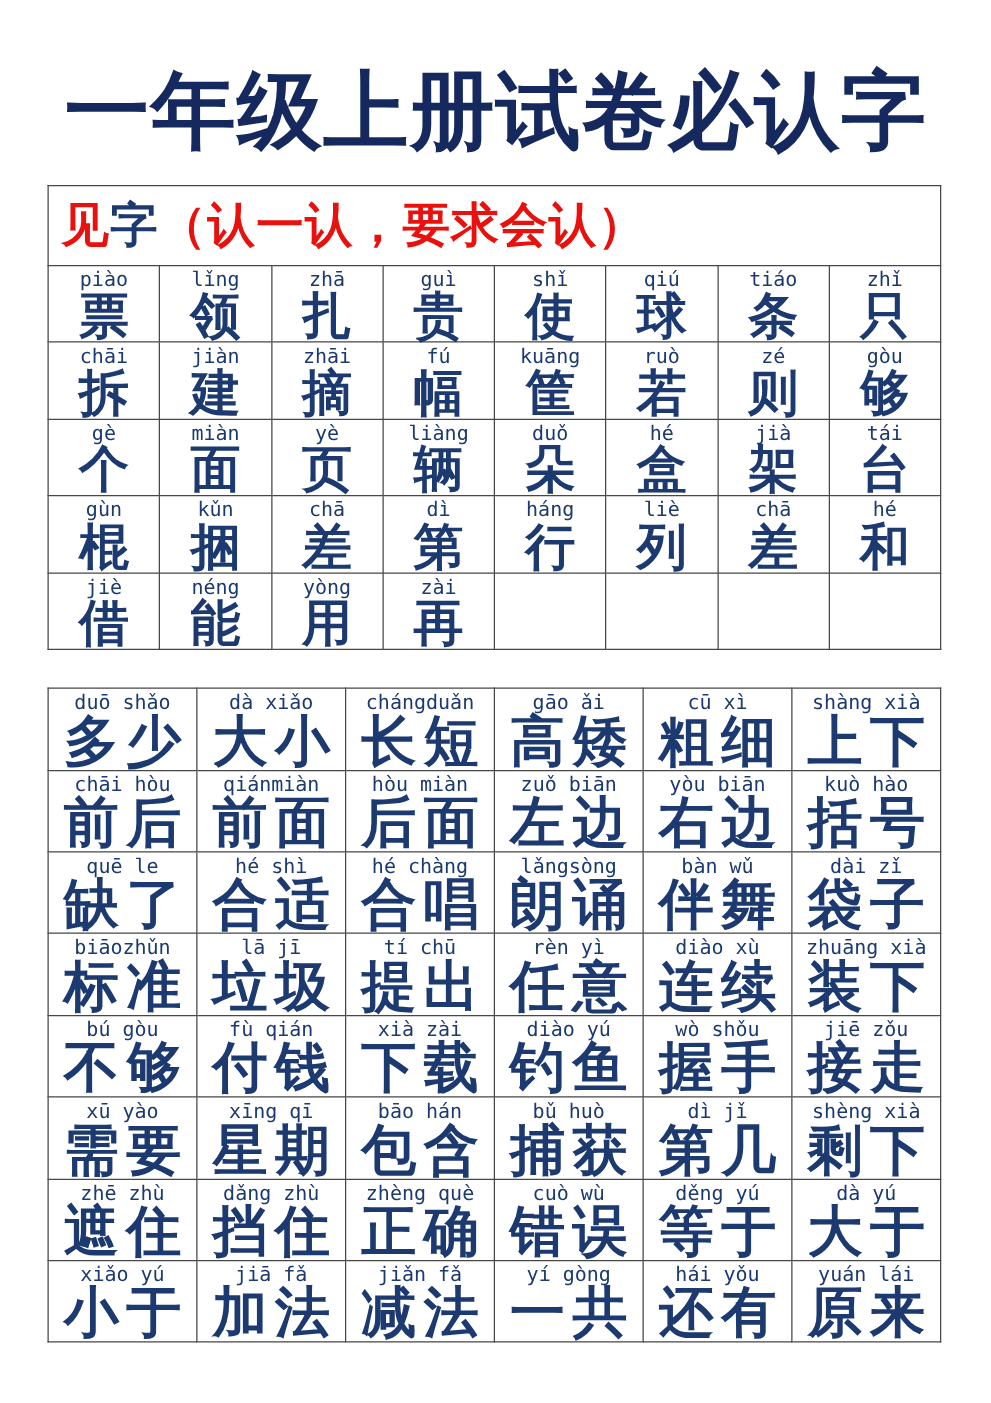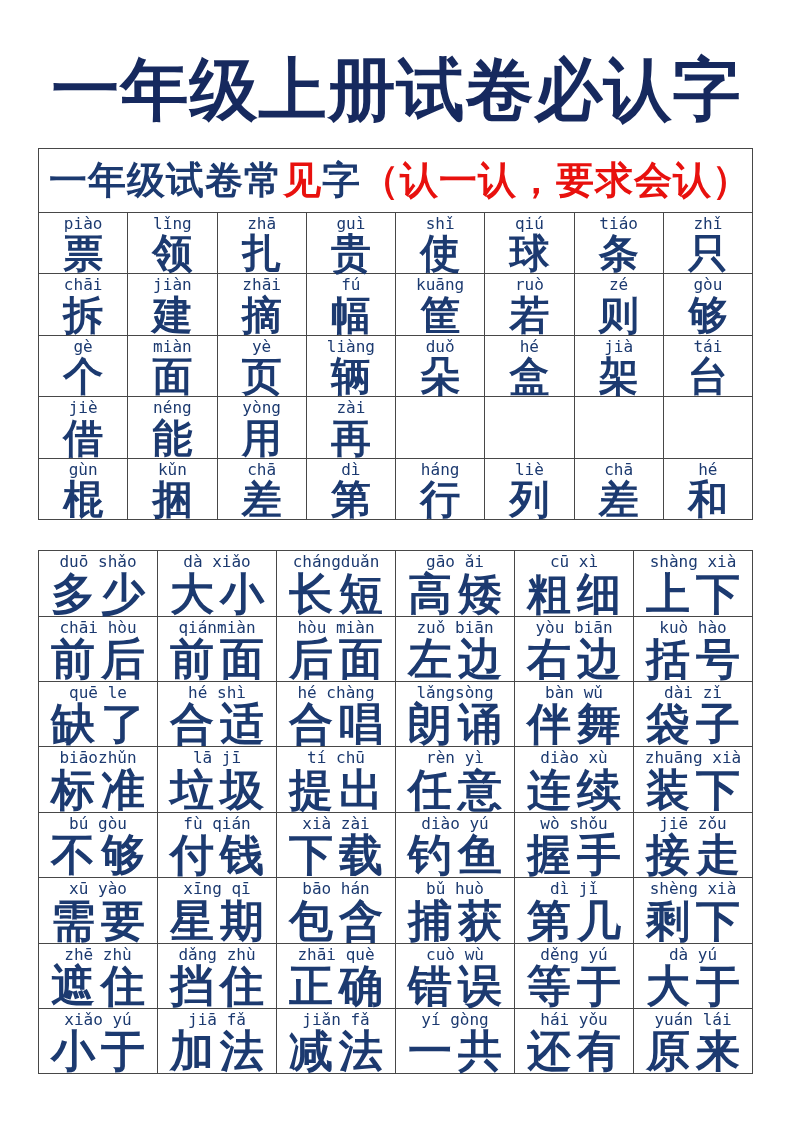--- a/index.html
+++ b/index.html
@@ -84,21 +84,20 @@
 </style>
 </head>
 <body>
 
 <div class="page">
 
   <h1 class="title">一年级上册试卷必认字</h1>
 
   <div class="sheet1">
     <div class="sheet1-header">
-      <span class="hdr-navy">一年级试卷常</span>
         <span class="hdr-red">见</span>
         <span class="hdr-navy">字</span>
         <span class="hdr-red">（认一认，要求会认）</span>
     </div>
     <table class="char-table">
       <tbody>
           <tr>
             <td>
               <div class="py">piào</div>
               <div class="zi">票</div>
@@ -195,20 +194,54 @@
               <div class="py">jià</div>
               <div class="zi">架</div>
             </td>
             <td>
               <div class="py">tái</div>
               <div class="zi">台</div>
             </td>
           </tr>
           <tr>
             <td>
+              <div class="py">gùn</div>
+              <div class="zi">棍</div>
+            </td>
+            <td>
+              <div class="py">kǔn</div>
+              <div class="zi">捆</div>
+            </td>
+            <td>
+              <div class="py">chā</div>
+              <div class="zi">差</div>
+            </td>
+            <td>
+              <div class="py">dì</div>
+              <div class="zi">第</div>
+            </td>
+            <td>
+              <div class="py">háng</div>
+              <div class="zi">行</div>
+            </td>
+            <td>
+              <div class="py">liè</div>
+              <div class="zi">列</div>
+            </td>
+            <td>
+              <div class="py">chā</div>
+              <div class="zi">差</div>
+            </td>
+            <td>
+              <div class="py">hé</div>
+              <div class="zi">和</div>
+            </td>
+          </tr>
+          <tr>
+            <td>
               <div class="py">jiè</div>
               <div class="zi">借</div>
             </td>
             <td>
               <div class="py">néng</div>
               <div class="zi">能</div>
             </td>
             <td>
               <div class="py">yòng</div>
               <div class="zi">用</div>
@@ -225,54 +258,20 @@
               <div class="py"> </div>
               <div class="zi"></div>
             </td>
             <td>
               <div class="py"> </div>
               <div class="zi"></div>
             </td>
             <td>
               <div class="py"> </div>
               <div class="zi"></div>
-            </td>
-          </tr>
-          <tr>
-            <td>
-              <div class="py">gùn</div>
-              <div class="zi">棍</div>
-            </td>
-            <td>
-              <div class="py">kǔn</div>
-              <div class="zi">捆</div>
-            </td>
-            <td>
-              <div class="py">chā</div>
-              <div class="zi">差</div>
-            </td>
-            <td>
-              <div class="py">dì</div>
-              <div class="zi">第</div>
-            </td>
-            <td>
-              <div class="py">háng</div>
-              <div class="zi">行</div>
-            </td>
-            <td>
-              <div class="py">liè</div>
-              <div class="zi">列</div>
-            </td>
-            <td>
-              <div class="py">chā</div>
-              <div class="zi">差</div>
-            </td>
-            <td>
-              <div class="py">hé</div>
-              <div class="zi">和</div>
             </td>
           </tr>
         </tbody>
     </table>
   </div>
 
   <table class="word-table">
     <tbody>
         <tr>
           <td>
@@ -433,21 +432,21 @@
         <tr>
           <td>
             <div class="py">zhē zhù</div>
             <div class="zi">遮住</div>
           </td>
           <td>
             <div class="py">dǎng zhù</div>
             <div class="zi">挡住</div>
           </td>
           <td>
-            <div class="py">zhāi què</div>
+            <div class="py">zhèng què</div>
             <div class="zi">正确</div>
           </td>
           <td>
             <div class="py">cuò wù</div>
             <div class="zi">错误</div>
           </td>
           <td>
             <div class="py">děng yú</div>
             <div class="zi">等于</div>
           </td>

